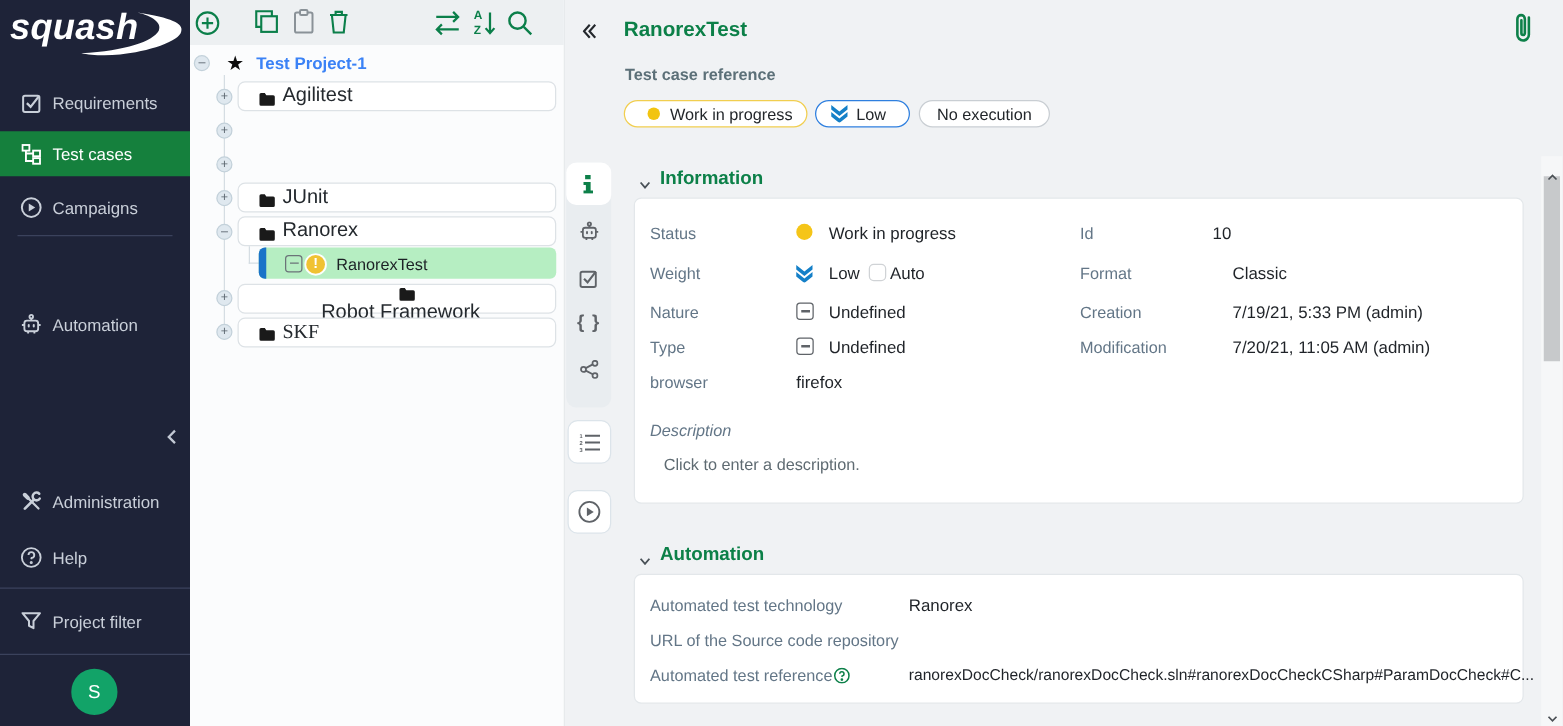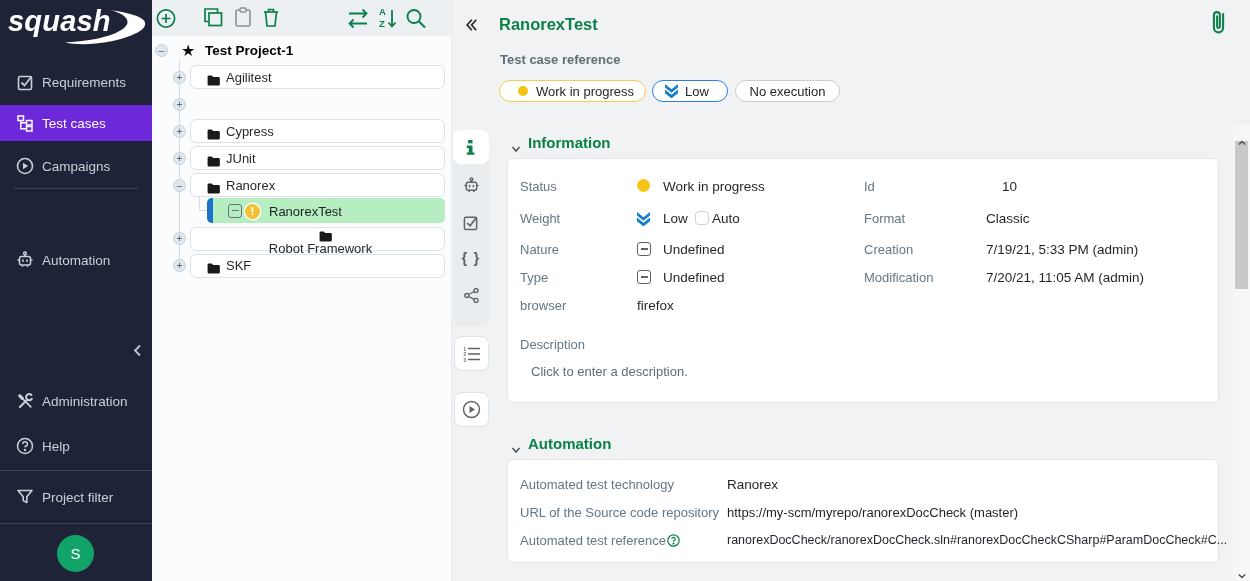--- a/index.html
+++ b/index.html
@@ -6,29 +6,29 @@
   html,body { width:1250px; height:581px; overflow:hidden; }
   body { font-family:"Liberation Sans", sans-serif; background:#f0f2f4; position:relative; }
   .abs { position:absolute; }
 
   
   #sidebar { left:0; top:0; width:152px; height:581px; background:#1e2338; }
   .mitem { position:absolute; left:0; width:182px; height:36px; color:#c9cfd9; font-size:13.5px; display:flex; align-items:center; }
   .mitem .mico { position:absolute; left:16px; width:18px; height:18px; display:flex; align-items:center; justify-content:center; }
   .mitem .mtxt { position:absolute; left:42px; white-space:nowrap; }
   .mitem .mchev { position:absolute; right:8px; color:#8e96a8; font-size:11px; }
-  .mitem.active { background:#6d28d9; color:#ffffff; }
+  .mitem.active { background:#15803d; color:#ffffff; }
   .mdiv { position:absolute; left:14px; width:124px; height:1px; background:#3b425c; }
 
   
   #treepanel { left:152px; top:0; width:300px; height:581px; background:#fbfcfd; border-right:1px solid #e7eaec; }
   #treebar { position:absolute; left:0; top:0; width:100%; height:36px; background:#edf0f2; }
   .titem { position:absolute; left:38px; width:255px; height:24px; background:#fff; border:1px solid #dde2e6; border-radius:6px; display:flex; align-items:center; }
   .titem .fold { margin-left:16px; width:13px; height:11px; flex:0 0 13px; }
-  .titem .tlabel { margin-left:6px; font-size:13px; color:#24292e; }
+  .titem .tlabel { margin-left:6px; font-size:16px; color:#24292e; }
   .expander { position:absolute; width:13px; height:13px; border-radius:50%; background:#dfe8ef; border:1px solid #c3d1da; color:#5a656e; font-size:10px; line-height:11px; text-align:center; }
 
   
   #gutter { left:452px; top:0; width:38px; height:581px; background:#f0f2f4; }
   .tool-box { position:absolute; left:2px; width:35px; background:#fff; border:1px solid #dce4ea; border-radius:8px; display:flex; align-items:center; justify-content:center; }
 
   
   #content { left:490px; top:0; width:760px; height:581px; background:#f0f2f4; }
   .pill { position:absolute; top:80px; height:22px; background:#fff; border-radius:12px; display:flex; align-items:center; font-size:13px; color:#23272b; }
   .card { position:absolute; left:17px; width:712px; background:#fff; border:1px solid #e3e7ea; border-radius:6px; }
@@ -174,55 +174,49 @@
       <path d="M 240,10 L 240,26 M 236.5,22.5 L 240,26.5 L 243.5,22.5"></path>
     </g>
     <g stroke="#0b7f4a" fill="none" stroke-width="1.9">
       <circle cx="262" cy="16.5" r="6.5"></circle>
       <path d="M 267,21.5 L 273,27.5"></path>
     </g>
   </svg>
 
   <div class="expander" style="left:3px; top:44px;">–</div>
   <div class="abs" style="left:29px; top:41px; font-size:16px; color:#0c0c0c;">★</div>
-  <div class="abs" style="left:53px; top:43px; font-size:13.5px; font-weight:bold; color:#000000;">Test Project-1</div>
+  <div class="abs" style="left:53px; top:43px; font-size:13.5px; font-weight:bold; color:#3b82f6;">Test Project-1</div>
 
   <div class="abs" style="left:26.5px; top:60px; width:1px; height:205px; background:#d5dde3;"></div>
 
   <div class="titem" style="top:65px;">
       <span class="fold"><svg width="13" height="11" viewBox="0 0 15 13">
           <path d="M0.5,2 a1.5,1.5 0 0 1 1.5,-1.5 L5.5,0.5 L7,2.5 L13.5,2.5 a1.5,1.5 0 0 1 1.5,1.5 L15,11 a1.5,1.5 0 0 1 -1.5,1.5 L2,12.5 a1.5,1.5 0 0 1 -1.5,-1.5 Z" fill="#1a1a1a"></path>
         </svg></span>
       <span class="tlabel">Agilitest</span>
     </div>
-  <div class="titem" style="top:119px;">
-      <span class="fold"><svg width="13" height="11" viewBox="0 0 15 13">
-          <path d="M0.5,2 a1.5,1.5 0 0 1 1.5,-1.5 L5.5,0.5 L7,2.5 L13.5,2.5 a1.5,1.5 0 0 1 1.5,1.5 L15,11 a1.5,1.5 0 0 1 -1.5,1.5 L2,12.5 a1.5,1.5 0 0 1 -1.5,-1.5 Z" fill="#1a1a1a"></path>
-        </svg></span>
-      <span class="tlabel">Cypress</span>
-    </div>
   <div class="titem" style="top:146px;">
       <span class="fold"><svg width="13" height="11" viewBox="0 0 15 13">
           <path d="M0.5,2 a1.5,1.5 0 0 1 1.5,-1.5 L5.5,0.5 L7,2.5 L13.5,2.5 a1.5,1.5 0 0 1 1.5,1.5 L15,11 a1.5,1.5 0 0 1 -1.5,1.5 L2,12.5 a1.5,1.5 0 0 1 -1.5,-1.5 Z" fill="#1a1a1a"></path>
         </svg></span>
       <span class="tlabel">JUnit</span>
     </div>
   <div class="titem" style="top:173px;">
       <span class="fold"><svg width="13" height="11" viewBox="0 0 15 13">
           <path d="M0.5,2 a1.5,1.5 0 0 1 1.5,-1.5 L5.5,0.5 L7,2.5 L13.5,2.5 a1.5,1.5 0 0 1 1.5,1.5 L15,11 a1.5,1.5 0 0 1 -1.5,1.5 L2,12.5 a1.5,1.5 0 0 1 -1.5,-1.5 Z" fill="#1a1a1a"></path>
         </svg></span>
       <span class="tlabel">Ranorex</span>
     </div>
   <div class="titem" style="top:226.5px;flex-direction:column;">
       <span class="fold"><svg width="13" height="11" viewBox="0 0 15 13">
           <path d="M0.5,2 a1.5,1.5 0 0 1 1.5,-1.5 L5.5,0.5 L7,2.5 L13.5,2.5 a1.5,1.5 0 0 1 1.5,1.5 L15,11 a1.5,1.5 0 0 1 -1.5,1.5 L2,12.5 a1.5,1.5 0 0 1 -1.5,-1.5 Z" fill="#1a1a1a"></path>
         </svg></span>
       <span class="tlabel">Robot Framework</span>
     </div>
-  <div class="titem" style="top:253.5px;">
+  <div class="titem" style="top:253.5px;font-family:Liberation Serif, serif;">
       <span class="fold"><svg width="13" height="11" viewBox="0 0 15 13">
           <path d="M0.5,2 a1.5,1.5 0 0 1 1.5,-1.5 L5.5,0.5 L7,2.5 L13.5,2.5 a1.5,1.5 0 0 1 1.5,1.5 L15,11 a1.5,1.5 0 0 1 -1.5,1.5 L2,12.5 a1.5,1.5 0 0 1 -1.5,-1.5 Z" fill="#1a1a1a"></path>
         </svg></span>
       <span class="tlabel">SKF</span>
     </div>
 
   <div class="expander" style="left:21px; top:70.5px;">+</div>
   <div class="expander" style="left:21px; top:97.5px;">+</div>
   <div class="expander" style="left:21px; top:124.5px;">+</div>
   <div class="expander" style="left:21px; top:151.5px;">+</div>
@@ -311,21 +305,21 @@
   <div class="abs" style="left:21px; top:139px;"><svg width="10" height="8" viewBox="0 0 10 8">
         <path d="M1.5,2 L5,6 L8.5,2" fill="none" stroke="#4a5258" stroke-width="1.5"></path>
       </svg></div>
   <div class="sechead" style="left:38px; top:134px;">Information</div>
   <div class="card" style="top:158px; height:245px;"></div>
 
   <div class="flabel" style="left:30px; top:179px;">Status</div>
   <div class="abs" style="left:147px; top:179px; width:13px; height:13px; border-radius:50%; background:#f5c518;"></div>
   <div class="fval" style="left:173px; top:179px;">Work in progress</div>
   <div class="flabel" style="left:374px; top:179px;">Id</div>
-  <div class="fval" style="left:512px; top:179px;">10</div>
+  <div class="fval" style="left:480px; top:179px;">10</div>
 
   <div class="flabel" style="left:30px; top:211px;">Weight</div>
   <div class="abs" style="left:146px; top:212px;"><svg width="15" height="14" viewBox="0 0 15 14">
         <g fill="#1580c8" stroke="none">
           <path d="M 1,0 L 7.5,5.2 L 14,0 L 14,3.6 L 7.5,8.8 L 1,3.6 Z"></path>
           <path d="M 1,5.6 L 7.5,10.8 L 14,5.6 L 14,9.2 L 7.5,14.4 L 1,9.2 Z"></path>
         </g>
       </svg></div>
   <div class="fval" style="left:173px; top:211px;">Low</div>
   <div class="abs" style="left:205px; top:211px; width:14px; height:14px; border:1.5px solid #d0d3d6; border-radius:4px; background:#fff;"></div>
@@ -343,33 +337,32 @@
   <div class="flabel" style="left:30px; top:270px;">Type</div>
   <div class="abs" style="left:147px; top:270px; width:14px; height:14px; border:1.5px solid #5f6368; border-radius:3px;"></div>
   <div class="abs" style="left:150.5px; top:276.2px; width:7px; height:1.5px; background:#5f6368;"></div>
   <div class="fval" style="left:173px; top:270px;">Undefined</div>
   <div class="flabel" style="left:374px; top:270px;">Modification</div>
   <div class="fval" style="left:496px; top:270px;">7/20/21, 11:05 AM (admin)</div>
 
   <div class="flabel" style="left:30px; top:298px;">browser</div>
   <div class="fval" style="left:147px; top:298px;">firefox</div>
 
-  <div class="flabel" style="left:30px; top:337px;">Description</div>
+  <div class="flabel" style="left:30px; top:337px;font-style:italic;">Description</div>
   <div class="flabel" style="left:41px; top:364px; color:#5f6b72;">Click to enter a description.</div>
 
   <div class="abs" style="left:21px; top:440px;"><svg width="10" height="8" viewBox="0 0 10 8">
         <path d="M1.5,2 L5,6 L8.5,2" fill="none" stroke="#4a5258" stroke-width="1.5"></path>
       </svg></div>
   <div class="sechead" style="left:38px; top:435px;">Automation</div>
   <div class="card" style="top:459px; height:104px;"></div>
 
   <div class="flabel" style="left:30px; top:477px;">Automated test technology</div>
   <div class="fval" style="left:237px; top:477px;">Ranorex</div>
   <div class="flabel" style="left:30px; top:505px;">URL of the Source code repository</div>
-  <div class="fval" style="left:237px; top:505px; font-size:13px;">https://my-scm/myrepo/ranorexDocCheck (master)</div>
   <div class="flabel" style="left:30px; top:533px;">Automated test reference<span style="display:inline-block; vertical-align:-2px; margin-left:1px;"><svg width="13" height="13" viewBox="0 0 13 13" fill="none" stroke="#0d8049" stroke-width="1.2">
           <circle cx="6.5" cy="6.5" r="5.7"></circle>
           <path d="M 4.8,5 A 1.7,1.7 0 1 1 6.7,6.7 L 6.5,7.6"></path>
           <circle cx="6.5" cy="9.6" r="0.5" fill="#0d8049"></circle>
         </svg></span></div>
   <div class="fval" style="left:237px; top:533px; font-size:12.5px;">ranorexDocCheck/ranorexDocCheck.sln#ranorexDocCheckCSharp#ParamDocCheck#C...</div>
 
   <svg class="abs" style="left:717px; top:8px;" width="23" height="28" viewBox="0 0 20 24">
     <path d="M 14,5 L 14,17 a 4,4 0 0 1 -8,0 L 6,6 a 2.6,2.6 0 0 1 5.2,0 L 11.2,16 a 1.2,1.2 0 0 1 -2.4,0 L 8.8,7" fill="none" stroke="#0d8049" stroke-width="1.8" stroke-linecap="round"></path>
   </svg>

